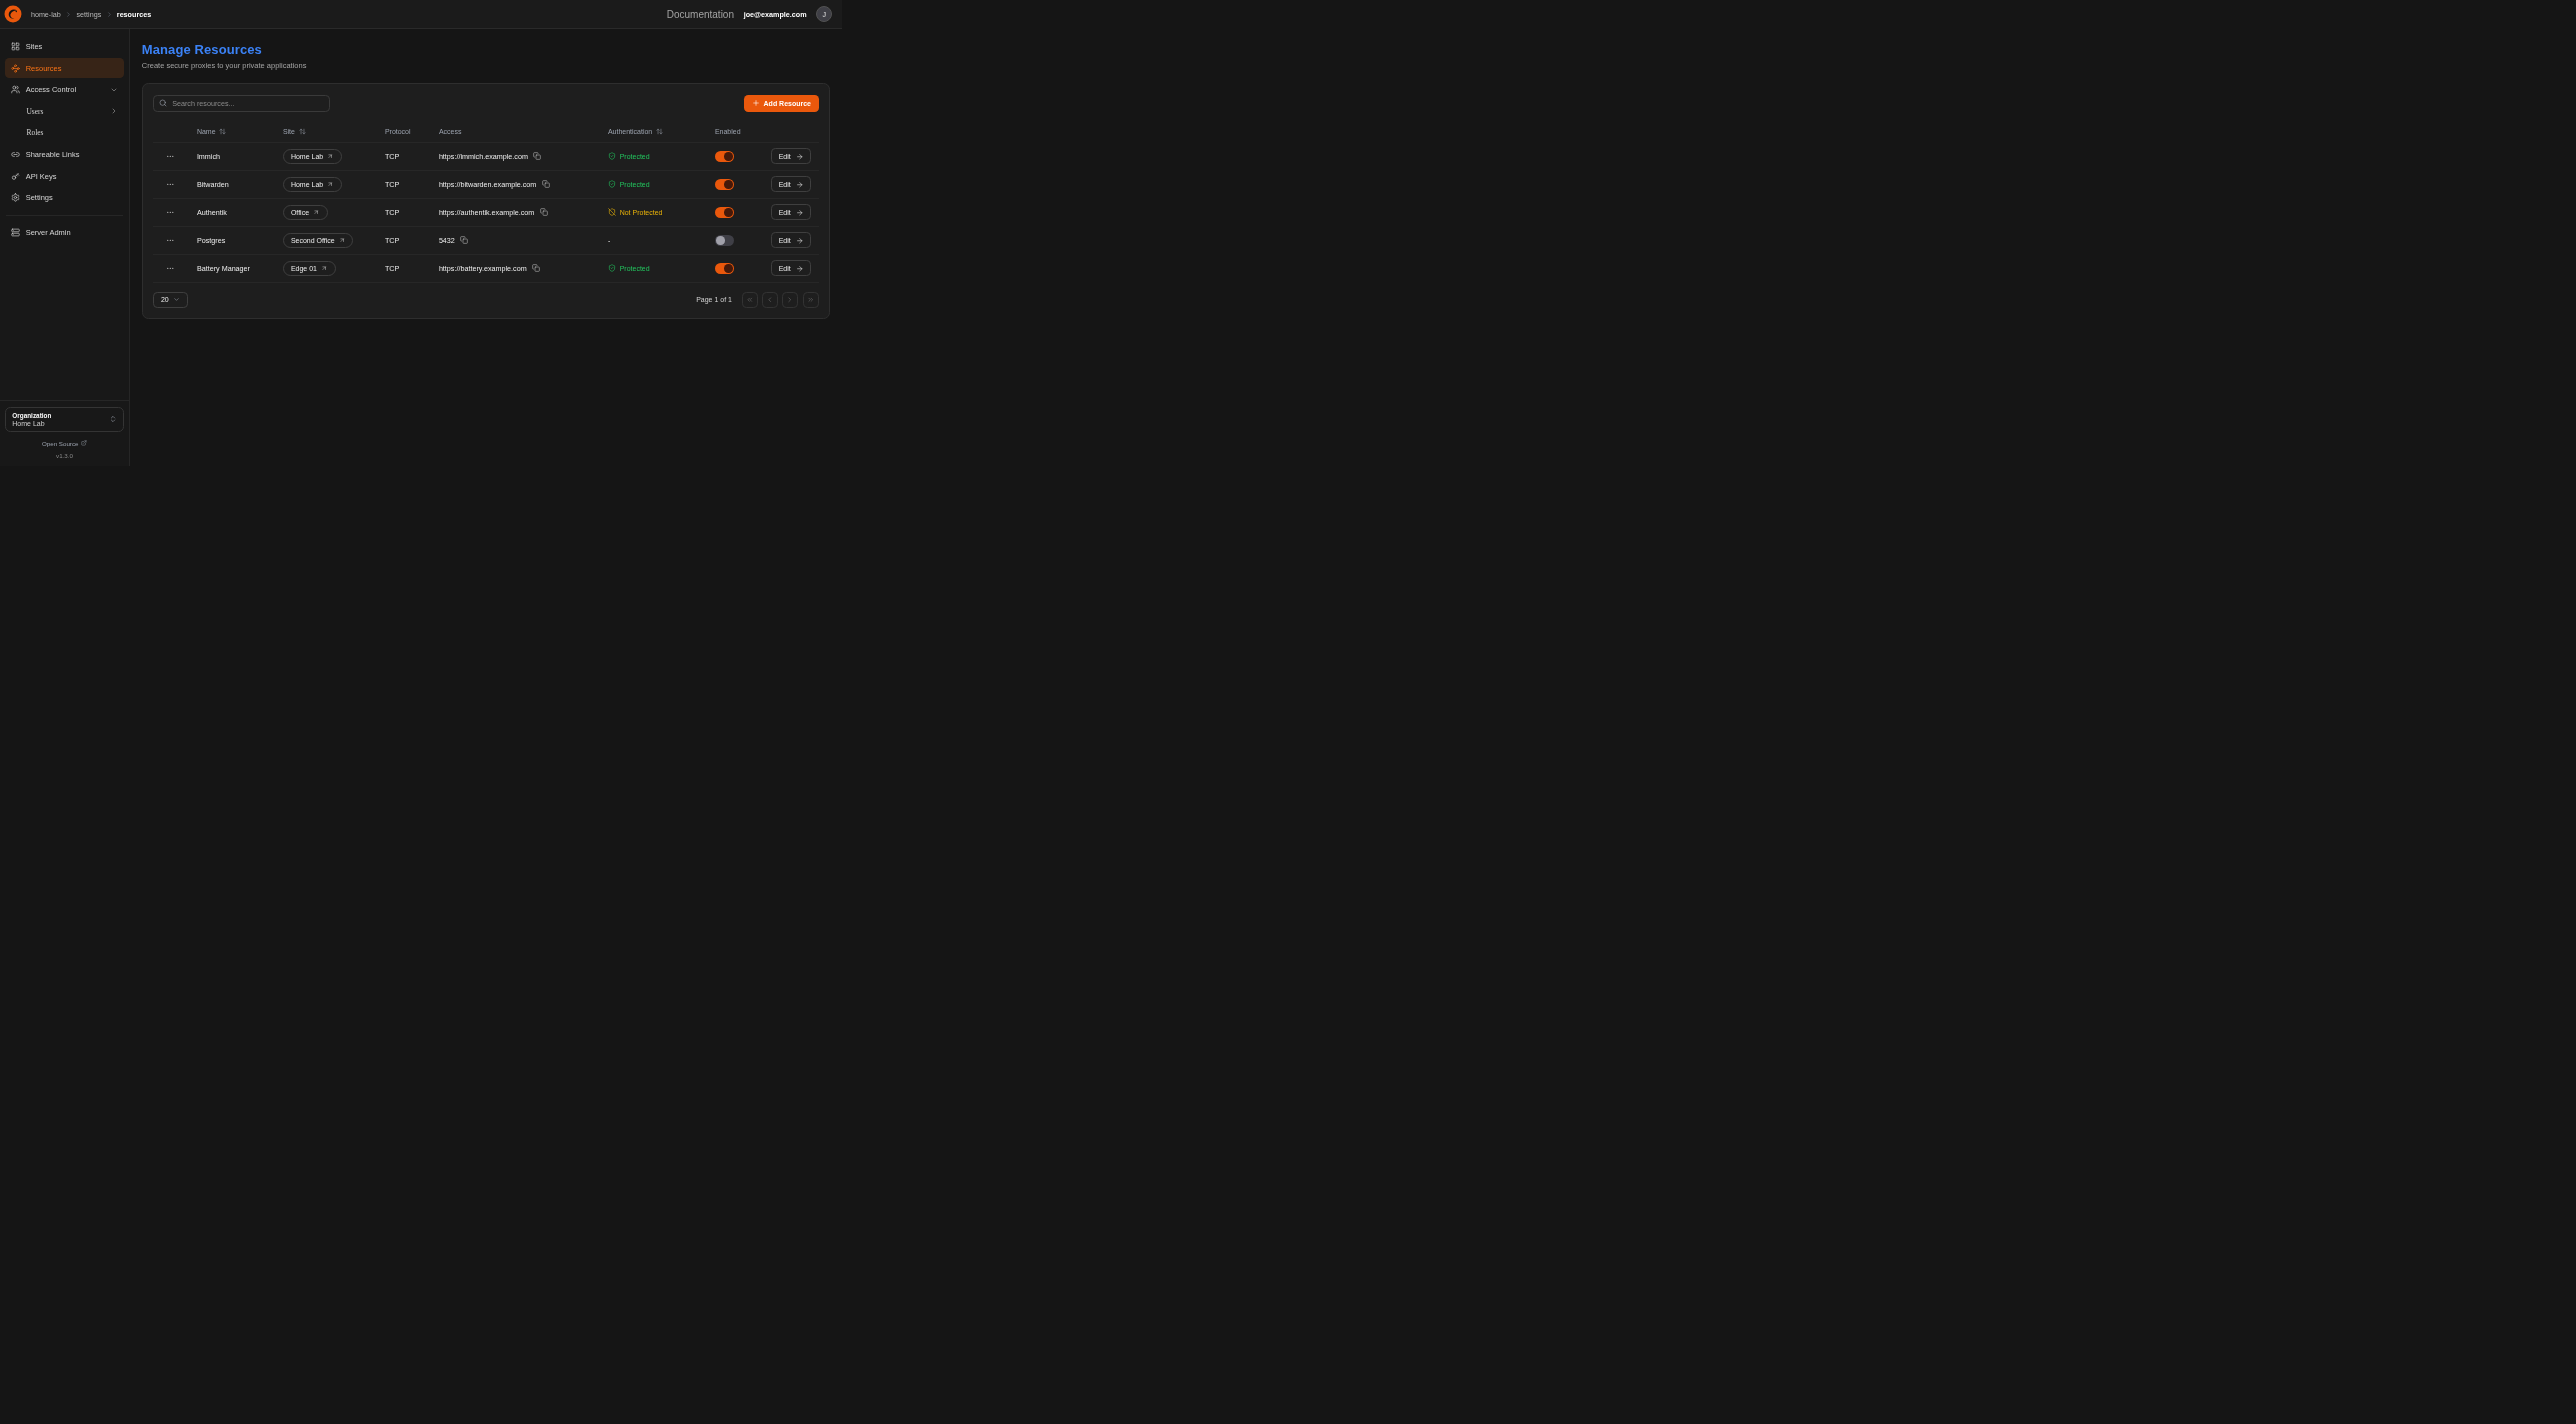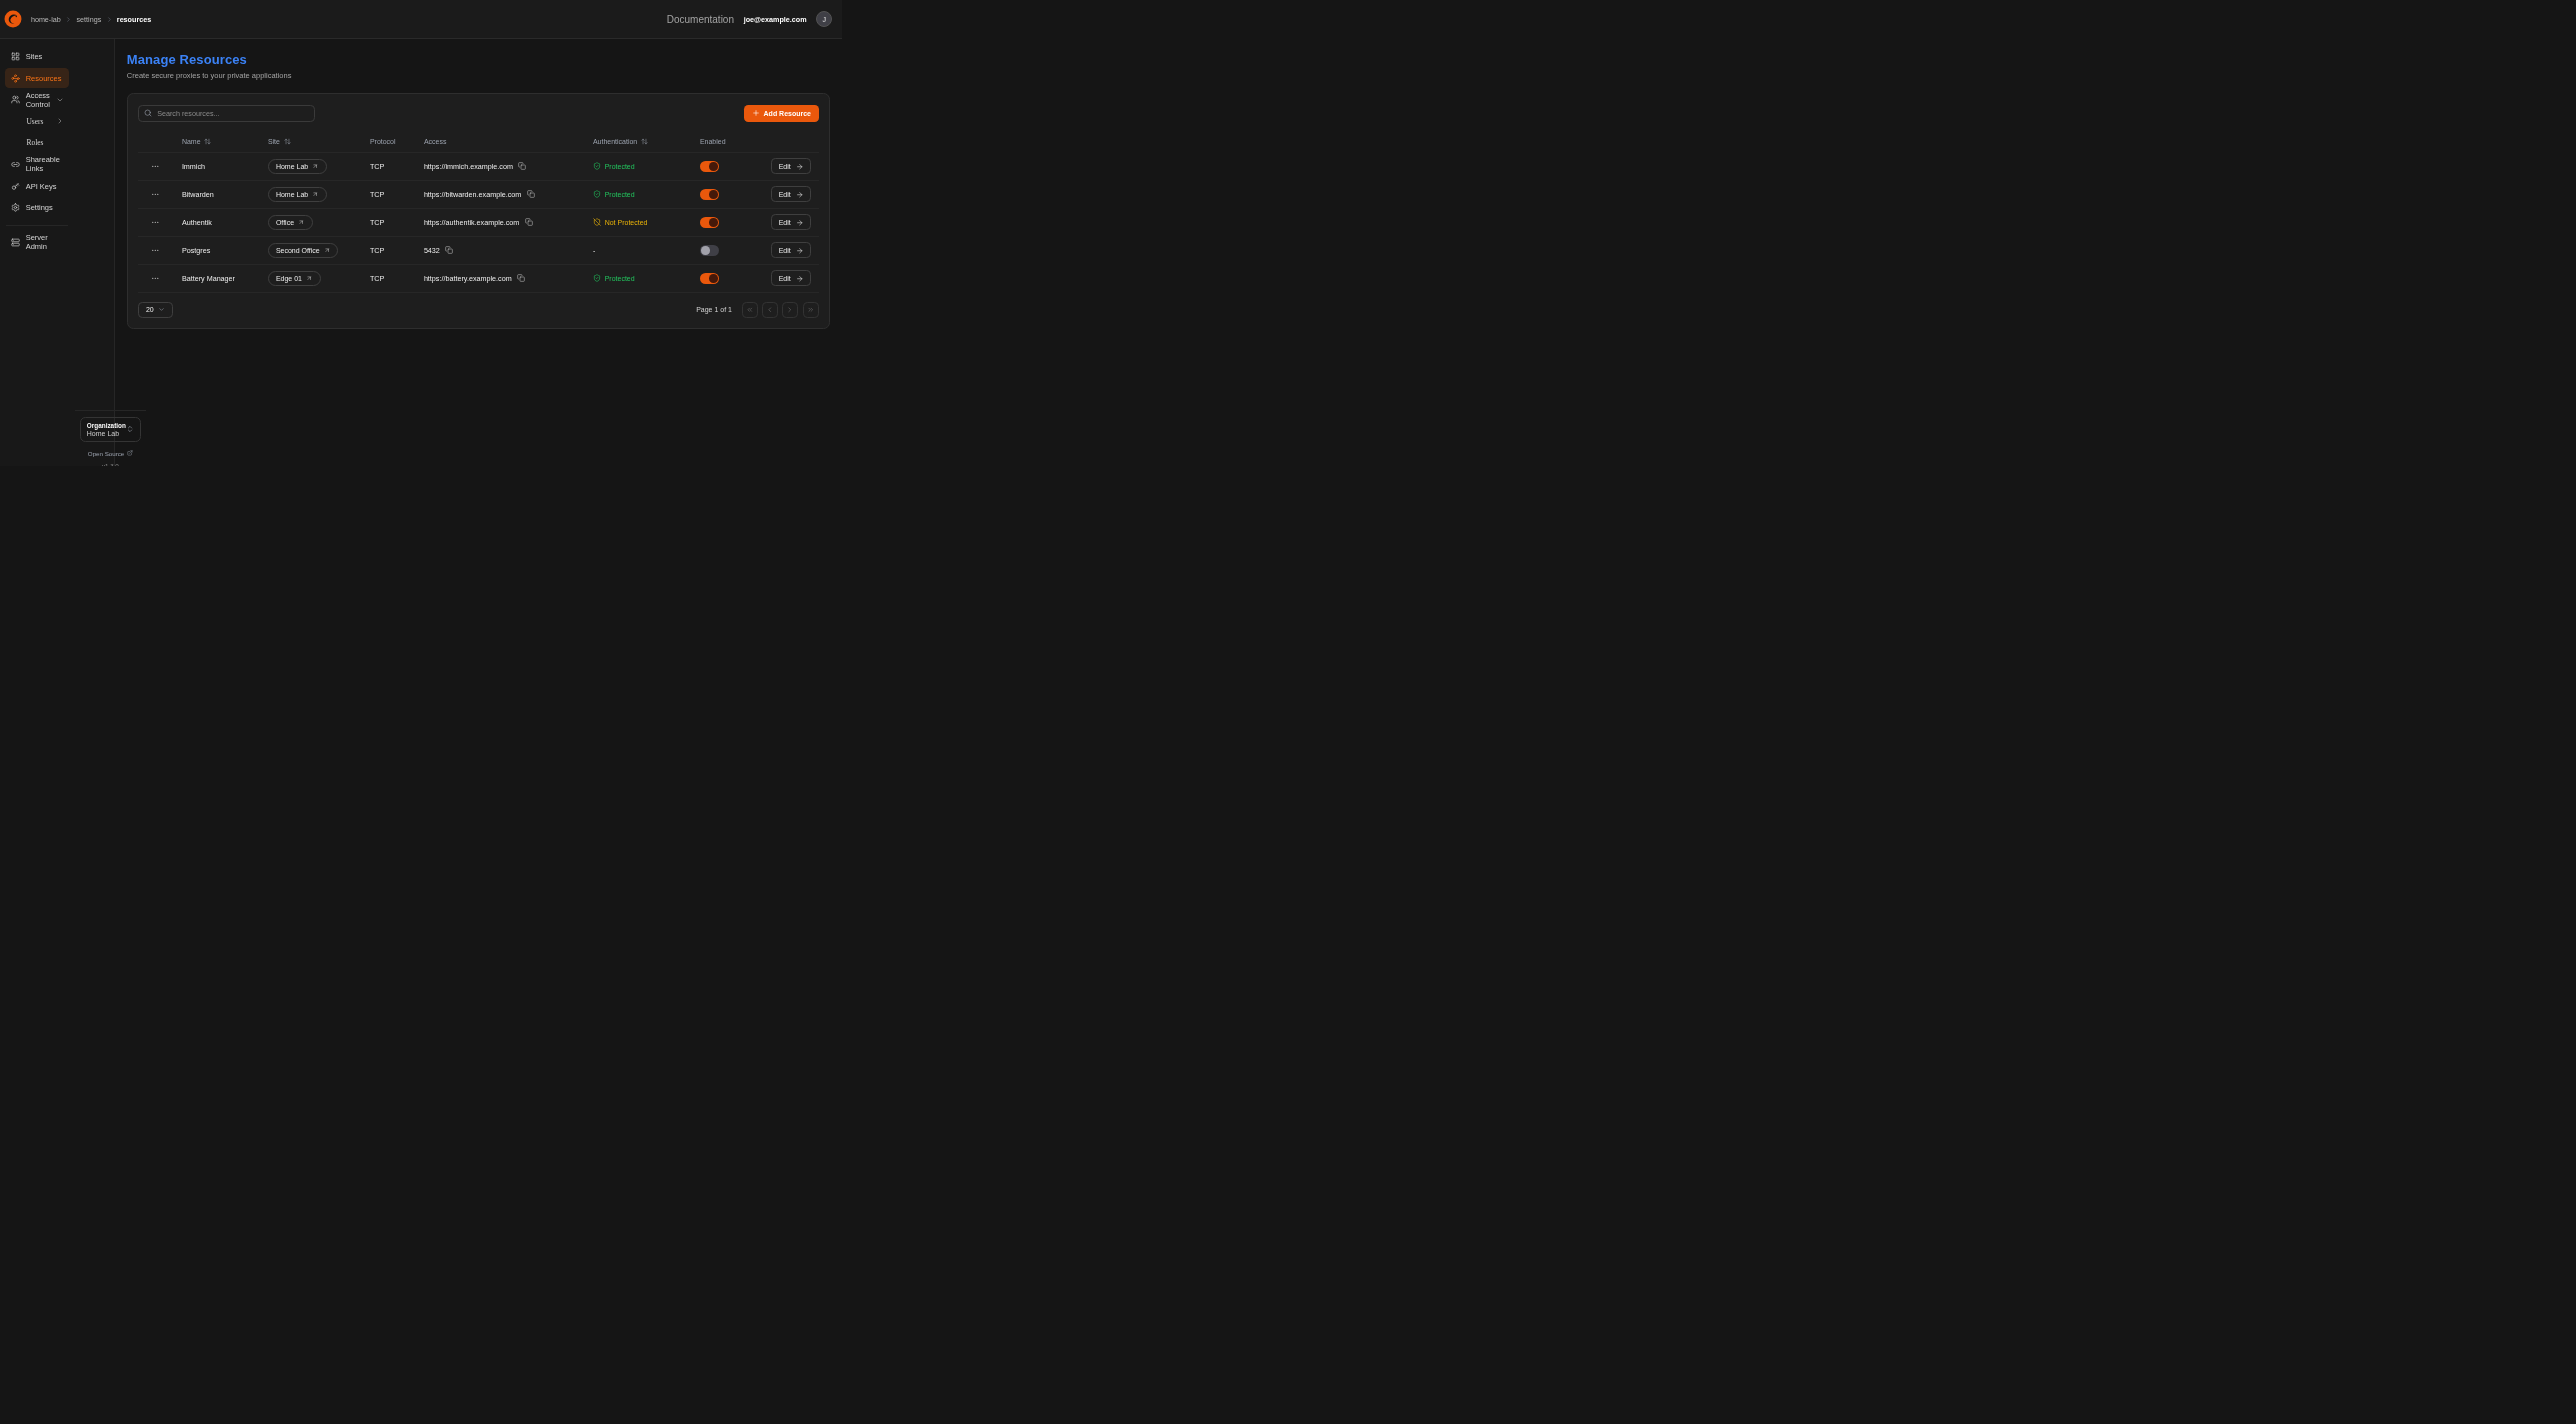--- a/index.html
+++ b/index.html
@@ -8,39 +8,39 @@
     width:842px; height:466px; overflow:hidden;
     background:#151515; color:#ededed;
     font-family:"Liberation Sans", sans-serif; font-size:7.5px;
     -webkit-font-smoothing:antialiased;
   }
   svg.ic { fill:none; stroke:currentColor; stroke-width:1.8; stroke-linecap:round; stroke-linejoin:round; display:block; }
   svg.ic-fill { fill:currentColor; stroke:none; display:block; }
 
   
   .topbar {
-    height:39px; background:#1b1b1b; border-bottom:0.5px solid #2a2a2a;
+    height:29px; background:#1b1b1b; border-bottom:0.5px solid #2a2a2a;
     display:flex; align-items:center; justify-content:space-between;
     padding:0 9.7px 0 4.3px;
   }
   .topbar-left { display:flex; align-items:center; gap:8.6px; }
   .logo { width:18px; height:18px; cursor:pointer; }
   .breadcrumb { display:flex; align-items:center; gap:4.3px; font-size:7.2px; }
   .crumb { color:#b8b8b8; text-decoration:none; cursor:pointer; }
   .crumb-current { color:#ffffff; font-weight:700; }
   .crumb-sep { color:#6b7280; display:flex; }
   .topbar-right { display:flex; align-items:center; gap:9.7px; }
   .doc-link { color:#a3a3a3; font-size:10px; text-decoration:none; cursor:pointer; }
   .user-email { color:#ffffff; font-weight:700; font-size:7.2px; }
   .avatar { width:16px; height:16px; border-radius:50%; background:#3f3f46; border:0.5px solid #525252;
     color:#e5e5e5; display:flex; align-items:center; justify-content:center; font-size:7px; cursor:pointer; }
 
   
   .shell { display:flex; height:437px; }
-  .sidebar { width:115px; background:#181818; border-right:0.5px solid #262626; display:flex; flex-direction:row; }
+  .sidebar { width:130px; background:#181818; border-right:0.5px solid #262626; display:flex; flex-direction:column; }
   .sidebar nav { padding:7.5px 5.4px 0; display:flex; flex-direction:column; gap:1.6px; }
   .nav-item {
     display:flex; align-items:center; gap:5.9px; height:20px; padding:0 5.4px;
     border-radius:4.3px; color:#d4d4d4; font-size:7.5px; text-decoration:none; cursor:pointer;
   }
   .nav-item.active { background:rgba(249,115,22,0.14); color:#f97316; }
   .nav-item .nav-icon { display:flex; color:inherit; }
   .nav-item .trail { margin-left:auto; color:#a3a3a3; display:flex; }
   .nav-sub { padding-left:21px;font-family:Liberation Serif, serif; }
   .nav-sep { height:0.5px; background:#262626; margin:5.4px 1.1px; }

